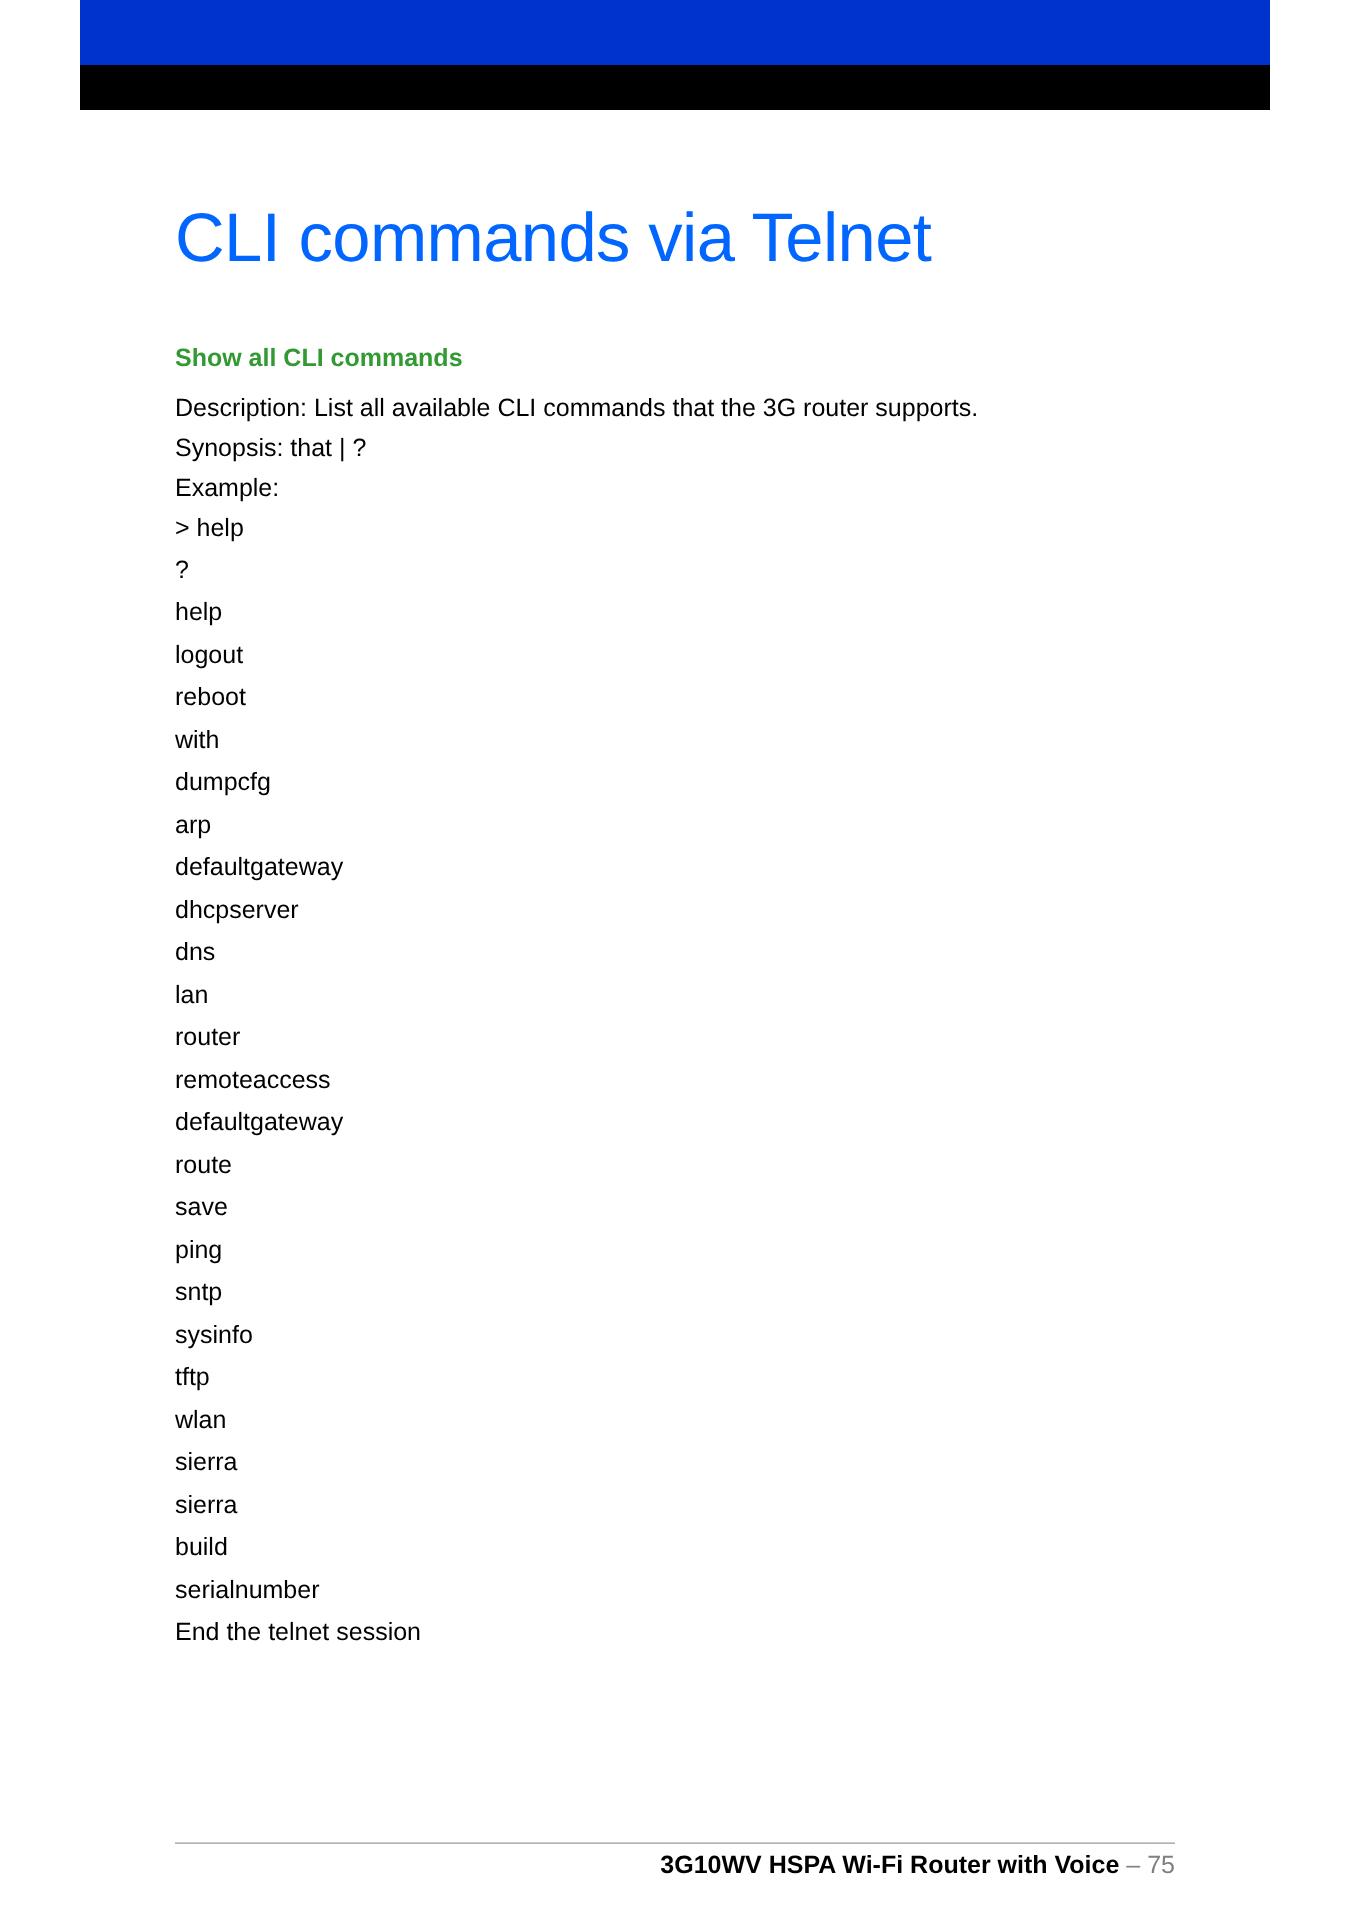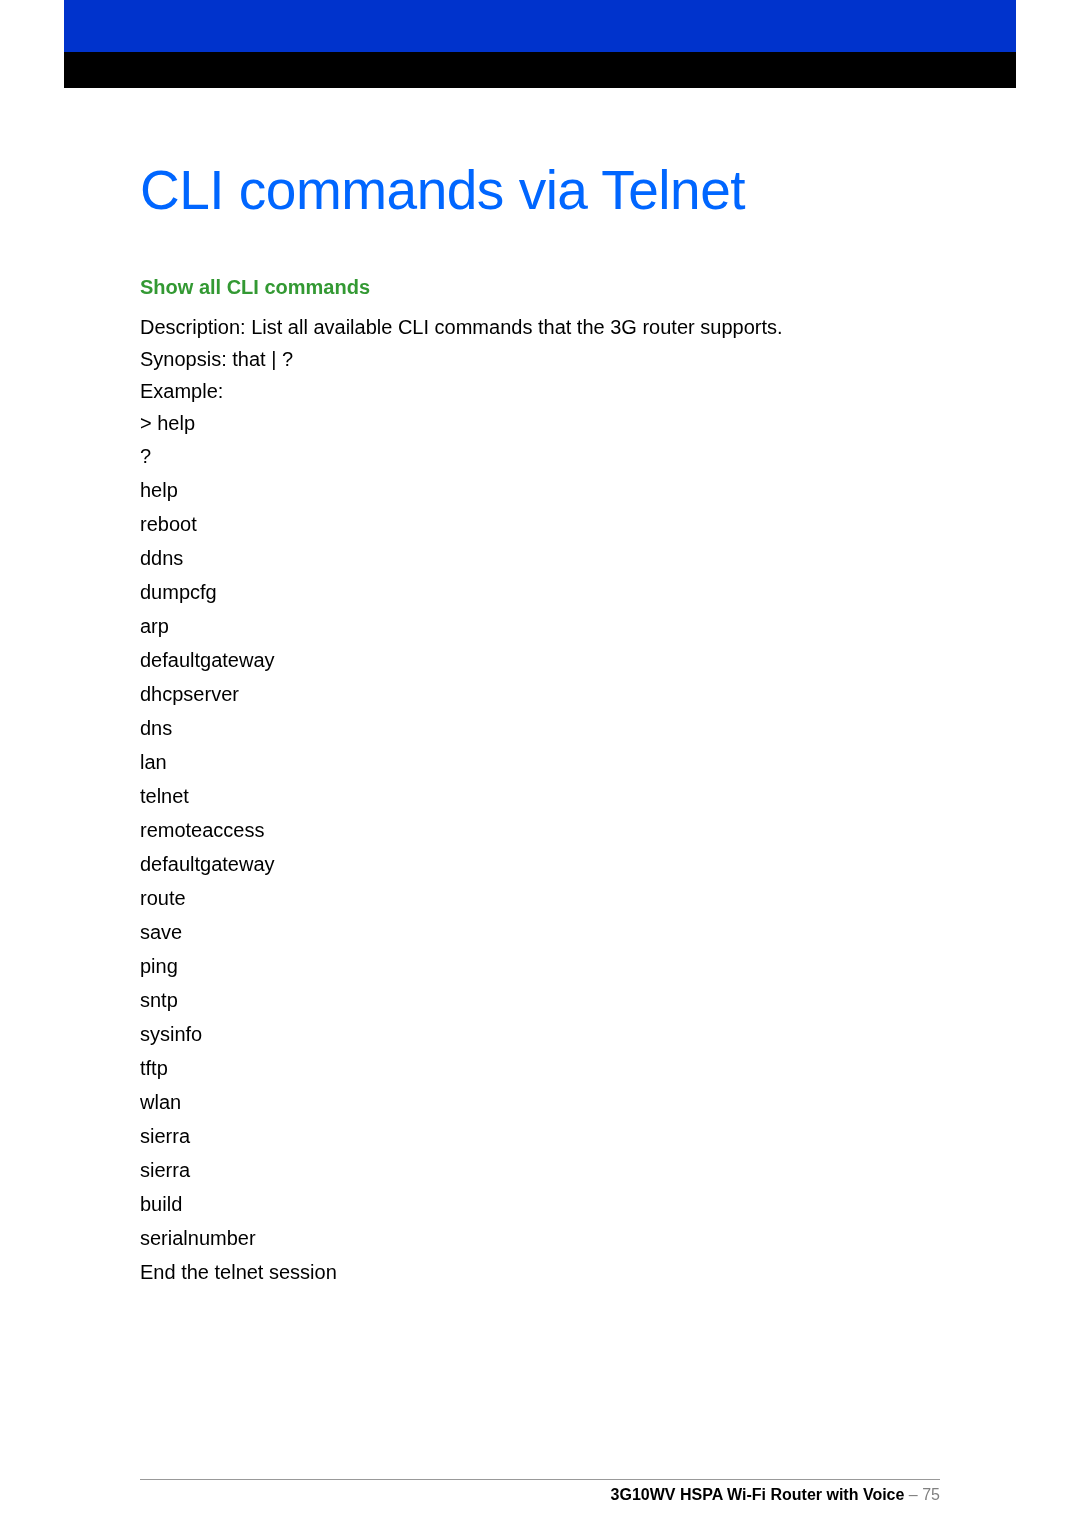--- a/index.html
+++ b/index.html
@@ -57,21 +57,21 @@
     line-height: 1.7;
   }
   .footer {
     position: absolute;
     bottom: 28px;
     left: 76px;
     right: 76px;
     border-top: 1px solid #999999;
     padding-top: 6px;
     text-align: right;
-    font-size: 16px;
+    font-size: 20px;
     font-family: "Helvetica Neue", Helvetica, Arial, sans-serif;
     font-stretch: condensed;
   }
   .footer .bold {
     font-weight: bold;
   }
   .footer .num {
     color: #808080;
   }
 </style>
@@ -88,29 +88,30 @@
 
     <div class="section-heading">Show all CLI commands</div>
     <div class="body-line">Description: List all available CLI commands that the 3G router supports.</div>
     <div class="body-line">Synopsis: that | ?</div>
     <div class="body-line">Example:</div>
     <div class="body-line">&gt; help</div>
 
     <div class="cmd-list">
       <div class="body-line">?</div>
       <div class="body-line">help</div>
+      <div class="body-line">logout</div>
       <div class="body-line">reboot</div>
-      <div class="body-line">ddns</div>
+      <div class="body-line">with</div>
       <div class="body-line">dumpcfg</div>
       <div class="body-line">arp</div>
       <div class="body-line">defaultgateway</div>
       <div class="body-line">dhcpserver</div>
       <div class="body-line">dns</div>
       <div class="body-line">lan</div>
-      <div class="body-line">telnet</div>
+      <div class="body-line">router</div>
       <div class="body-line">remoteaccess</div>
       <div class="body-line">defaultgateway</div>
       <div class="body-line">route</div>
       <div class="body-line">save</div>
       <div class="body-line">ping</div>
       <div class="body-line">sntp</div>
       <div class="body-line">sysinfo</div>
       <div class="body-line">tftp</div>
       <div class="body-line">wlan</div>
       <div class="body-line">sierra</div>

